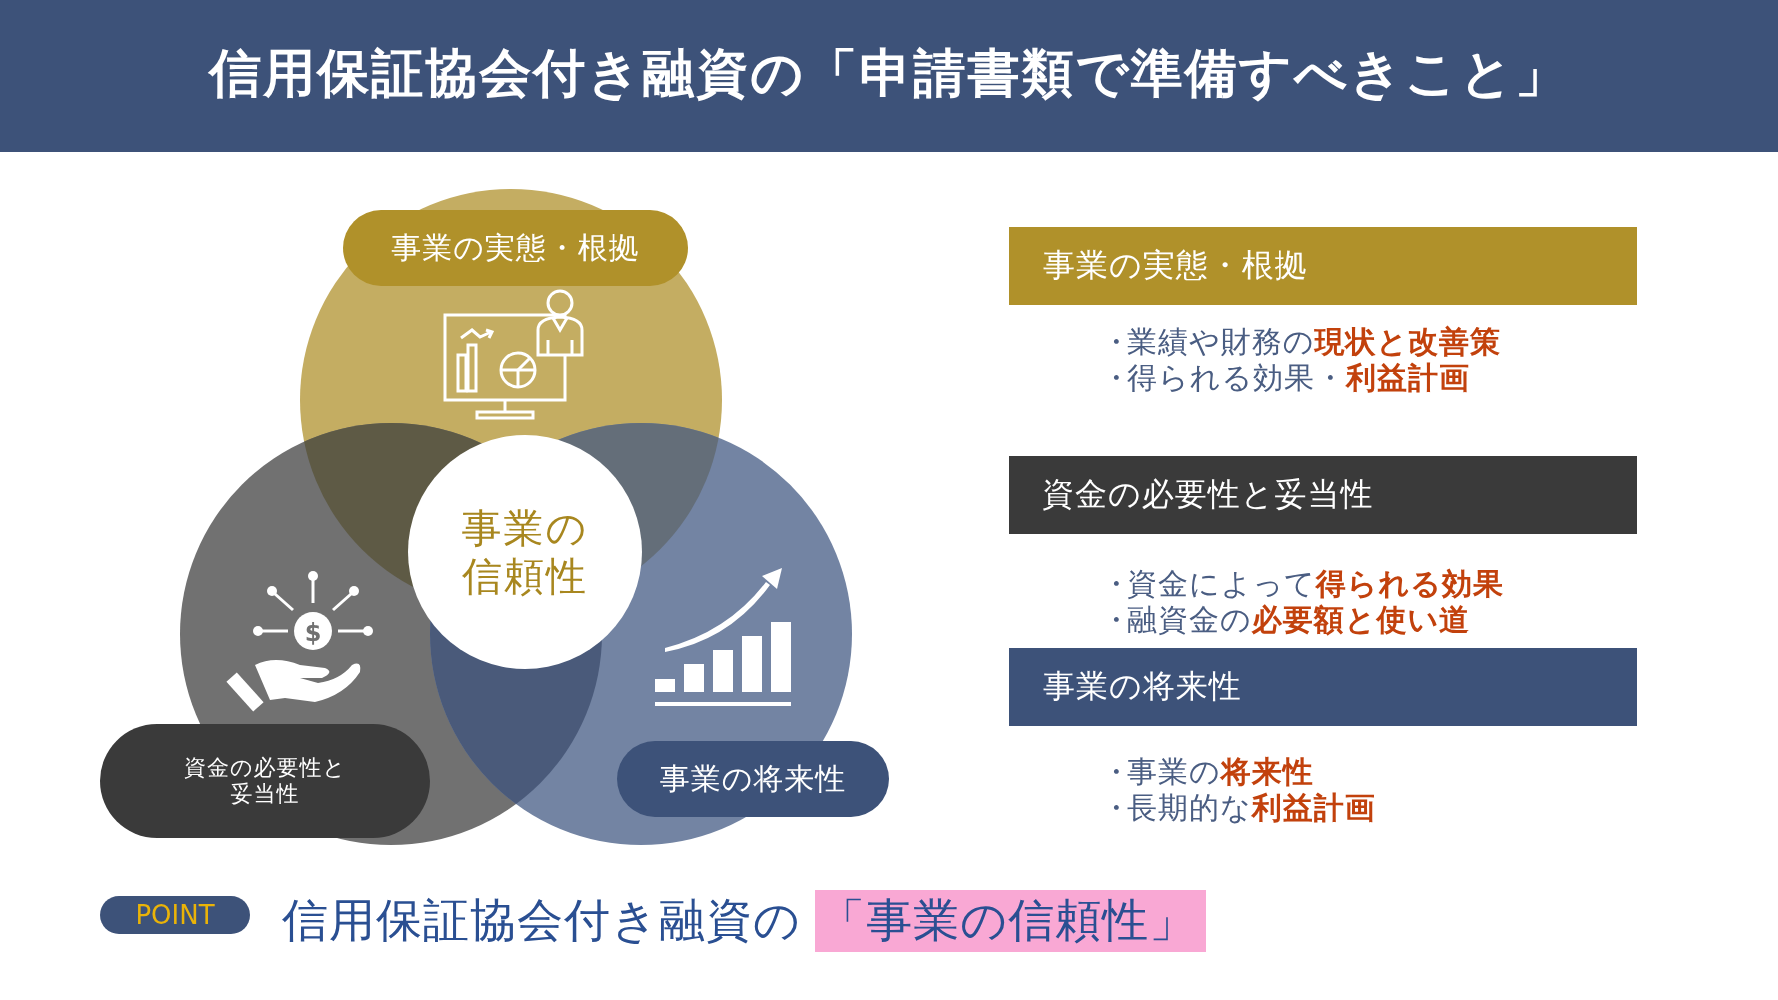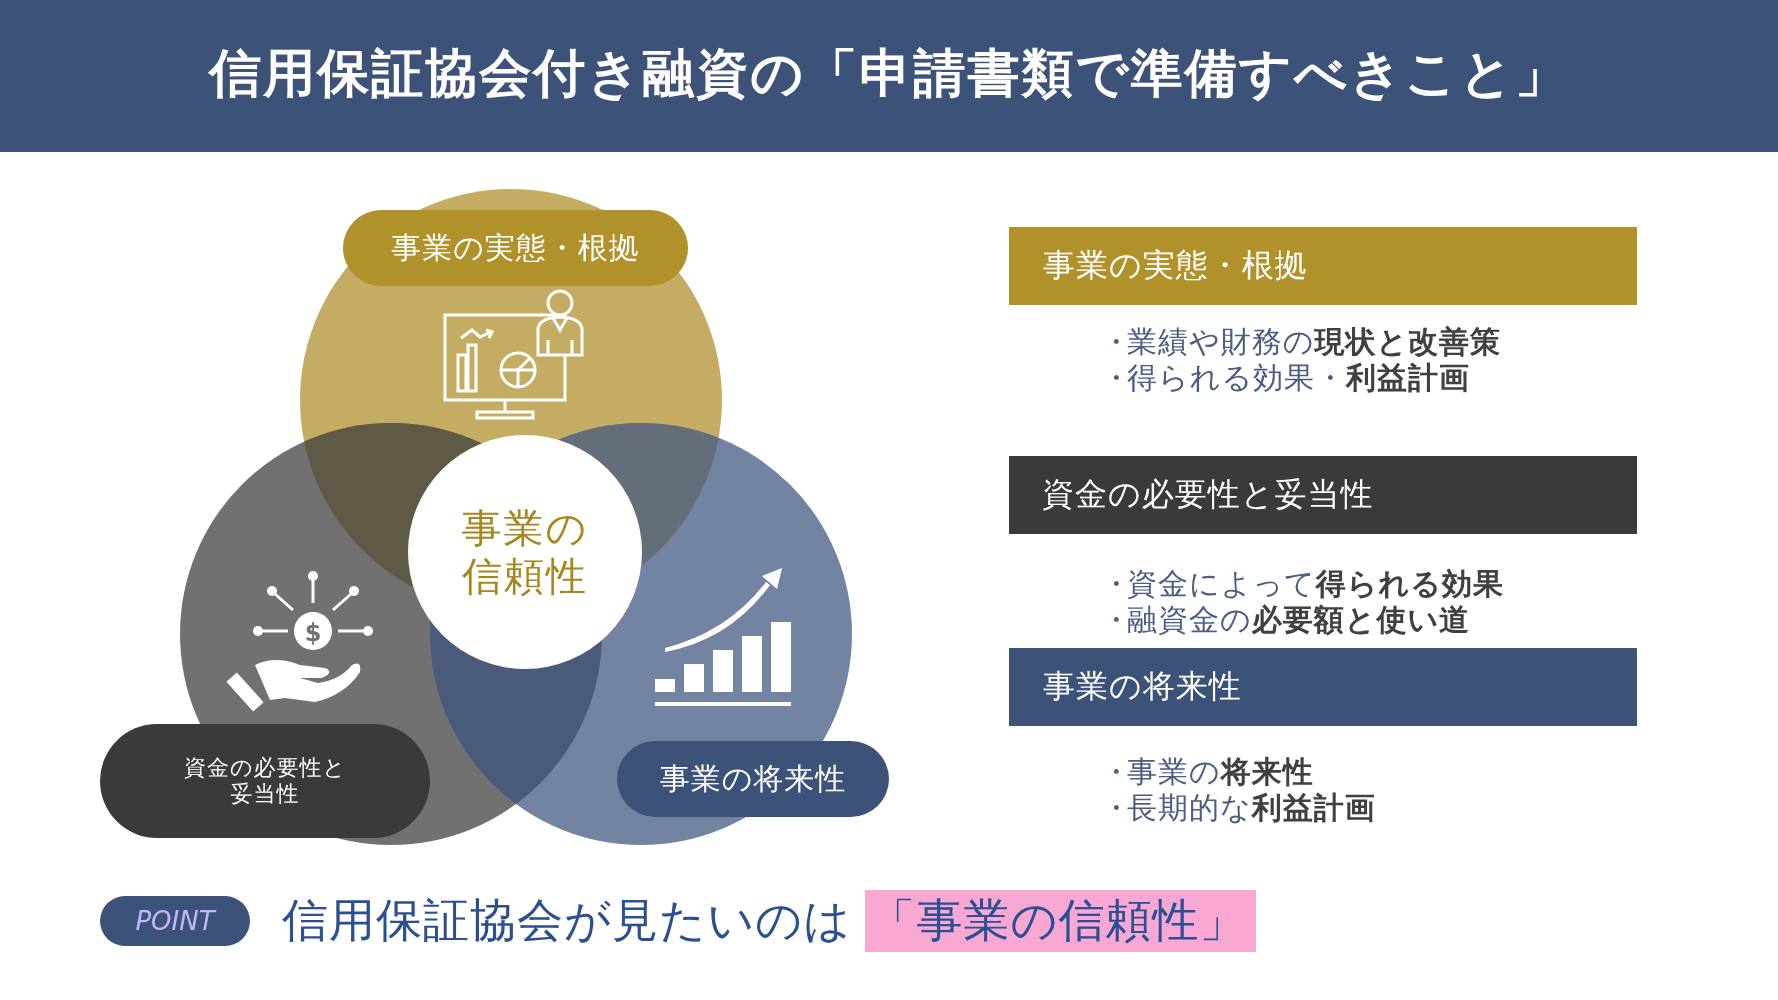--- a/index.html
+++ b/index.html
@@ -36,28 +36,28 @@
   }
   .card-gold { top:227px; }
   .card-gold .card-head { background:#b0912a; }
   .card-dark { top:456px; }
   .card-dark .card-head { background:#3a3a3a;padding-left:33px; }
   .card-blue { top:648px; }
   .card-blue .card-head { background:#3d5279; }
   .bullets { list-style:none; margin:0; padding:0 0 0 92px; }
   .bullets li { color:#4a5d82; font-size:30px; line-height:36px; letter-spacing:1px; white-space:nowrap; }
   .bullets .dot { display:inline-block; width:26px; text-align:center; }
-  .bullets b { color:#404040; font-weight:bold; }
+  .bullets b { color:#c2410c; font-weight:bold; }
   .card-gold .bullets { margin-top:19px; }
   .card-dark .bullets { margin-top:32px; }
   .card-blue .bullets { margin-top:28px; }
   .point-badge {
-    position:absolute; left:100px; top:896px; width:150px; height:50px;
-    background:#3d5279; border-radius:25px; color:#c4b5fd; font-size:26px;
-    display:flex; align-items:center; justify-content:center;font-style:italic;
+    position:absolute; left:100px; top:896px; width:150px; height:38px;
+    background:#3d5279; border-radius:25px; color:#eab308; font-size:26px;
+    display:flex; align-items:center; justify-content:center;
   }
   .point-text {
     position:absolute; left:282px; top:888px; height:66px; display:flex; align-items:center;
     color:#2a4f92; font-size:46px; letter-spacing:1px; white-space:nowrap;
   }
   .point-highlight { background:#f9a8d4; padding:0 10px 0 4px; margin-left:14px; height:62px; display:inline-flex; align-items:center; }
 </style>
 </head>
 <body>
 
@@ -181,15 +181,15 @@
 <div class="card card-blue">
   <div class="card-head">事業の将来性</div>
   <ul class="bullets">
     <li><span class="dot">・</span><span>事業の</span><b>将来性</b></li>
     <li><span class="dot">・</span><span>長期的な</span><b>利益計画</b></li>
   </ul>
 </div>
 
 <div class="point-badge">POINT</div>
 <div class="point-text">
-  <span>信用保証協会が見たいのは</span>
+  <span>信用保証協会付き融資の</span>
   <span class="point-highlight">「事業の信頼性」</span>
 </div>
 
 </body></html>

